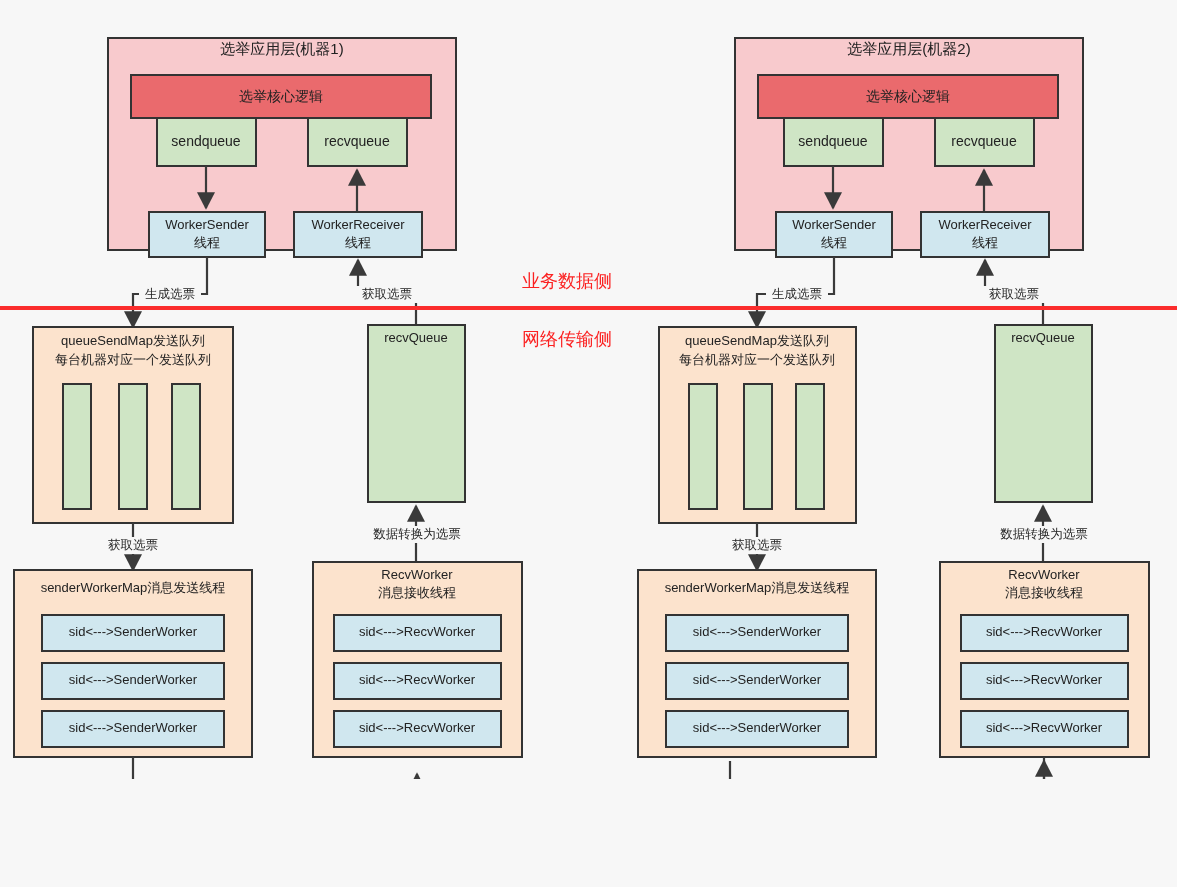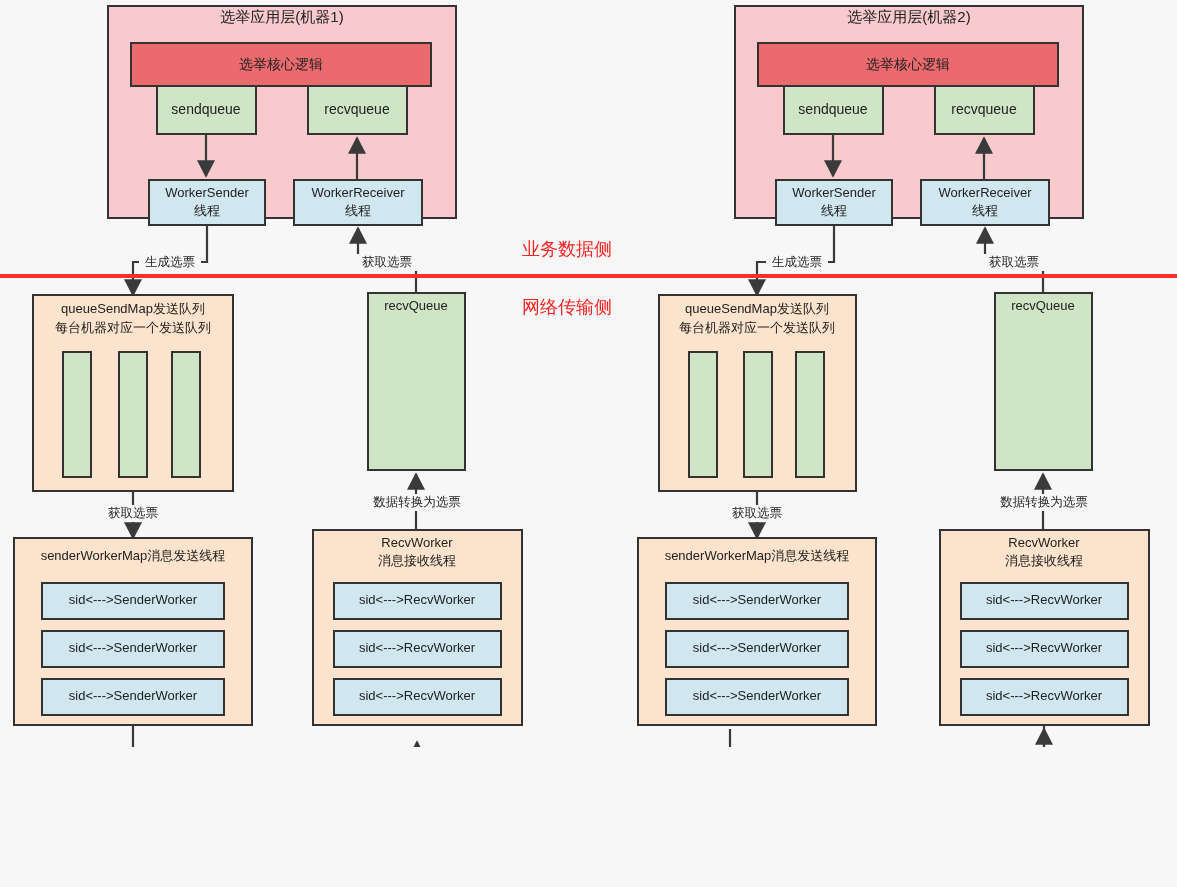--- a/index.html
+++ b/index.html
@@ -1,17 +1,17 @@
 <!DOCTYPE html>
 <html><head>
 <meta charset="utf-8">
 <style>
   html,body{margin:0;padding:0;background:#f7f7f7;}
   body{font-family:"Liberation Sans","DejaVu Sans",sans-serif;}
-  #stage{position:relative;width:1177px;height:747px;background:#f7f7f7;overflow:hidden;}
+  #stage{position:relative;width:1177px;height:747px;background:#f7f7f7;overflow:hidden;margin-top:32px;}
   svg{position:absolute;left:0;top:0;width:1177px;height:887px;}
   .bx{stroke:#333333;stroke-width:2;}
   .pink{fill:#f8cacd;}
   .red{fill:#ea6a6d;}
   .green{fill:#cfe5c5;}
   .blue{fill:#d0e7ef;}
   .orange{fill:#fce3cd;}
   .lbl{font-family:"Liberation Sans","DejaVu Sans",sans-serif;font-size:14px;fill:#222;text-anchor:middle;dominant-baseline:middle;}
   .lbl13{font-size:13px;}
   .lbl15{font-size:15px;}

